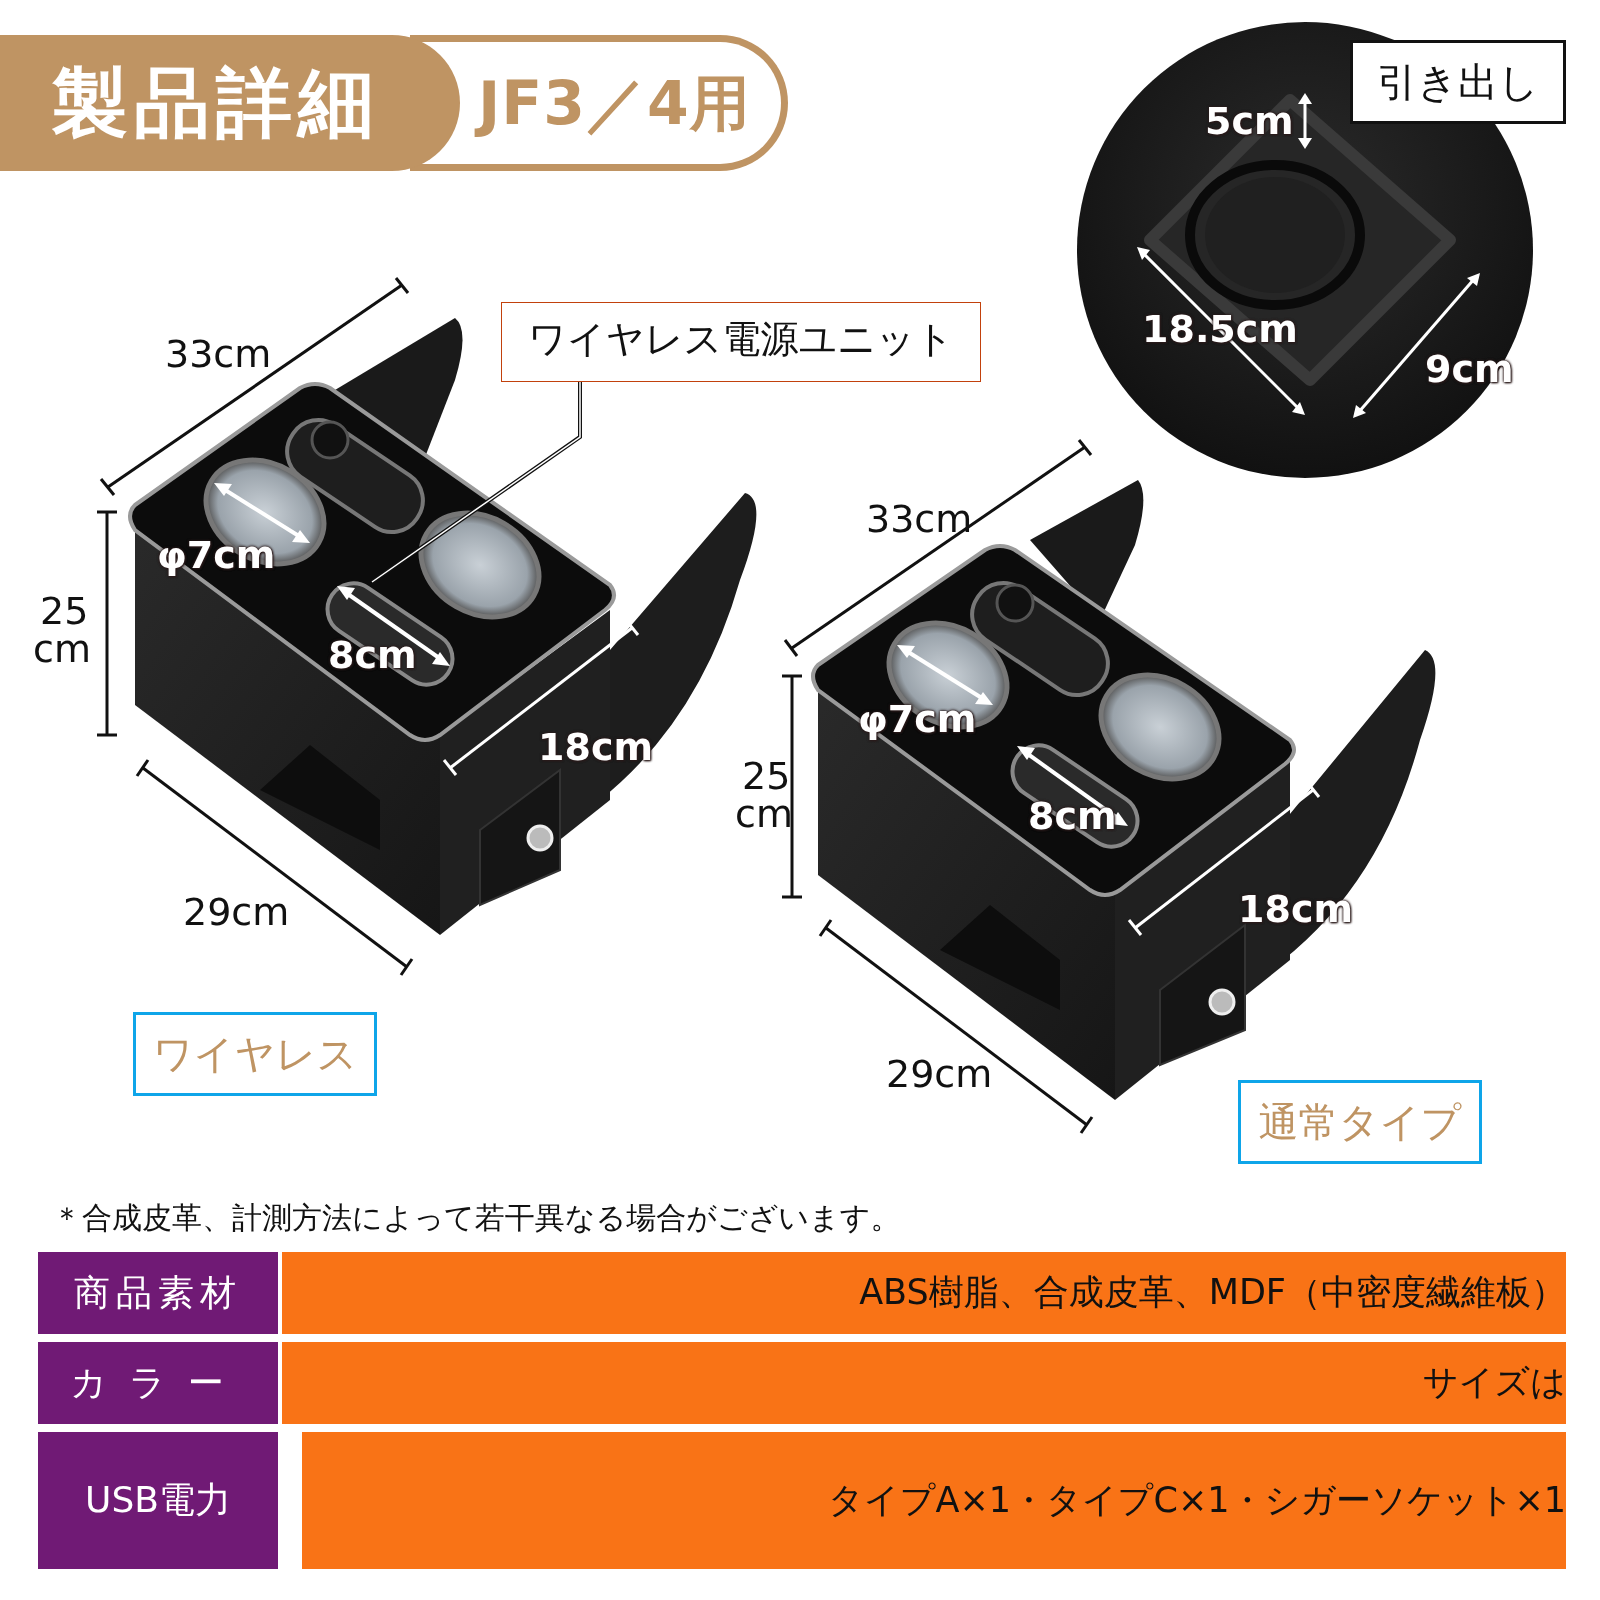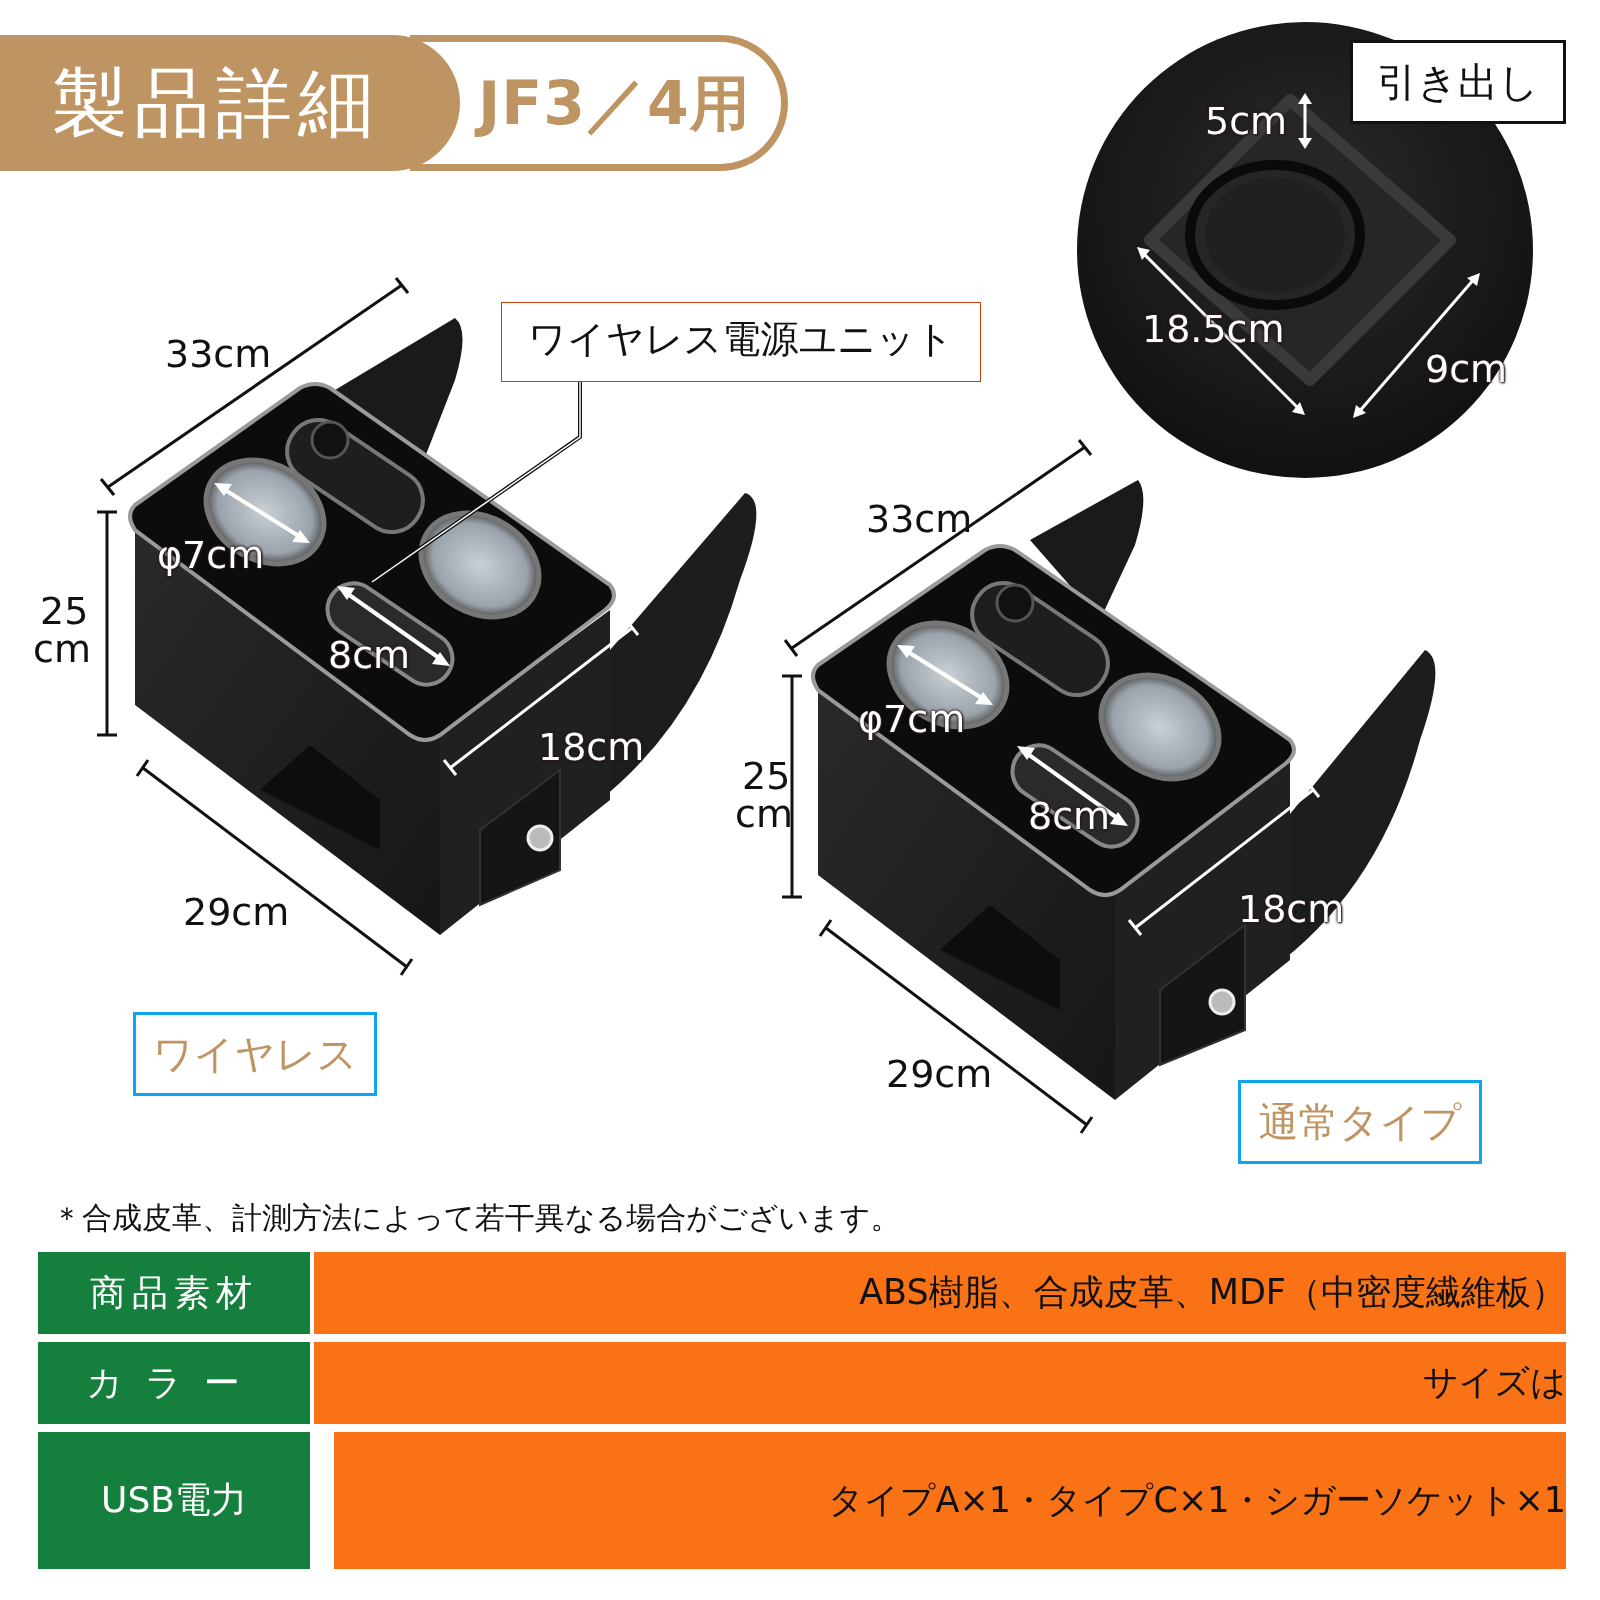--- a/index.html
+++ b/index.html
@@ -6,49 +6,49 @@
   body { width:1600px; height:1600px; position:relative; overflow:hidden;
          font-family:"DejaVu Sans", "Liberation Sans", sans-serif; color:#111; }
   .abs { position:absolute; }
 
   
   .banner { left:0; top:35px; width:790px; height:136px; }
   .banner-left { position:absolute; left:0; top:0; width:460px; height:136px; background:#BF9463;
                  border-radius:0 70px 70px 0; }
   .banner-right { position:absolute; left:410px; top:0; width:378px; height:136px; box-sizing:border-box;
                   border:7px solid #BF9463; border-left:none; border-radius:0 68px 68px 0; background:#fff; }
-  .banner-title { position:absolute; left:52px; top:14px; font-size:76px; font-weight:normal; color:#ffffff;
+  .banner-title { position:absolute; left:52px; top:14px; font-size:76px; font-weight:bold; color:#ffffff;
                   letter-spacing:6px; line-height:108px; }
   .banner-sub { position:absolute; left:478px; top:22px; font-size:60px; font-weight:bold; color:#BF9463;
                 line-height:92px; letter-spacing:1px; }
 
   
   .callout { left:501px; top:302px; width:480px; height:80px; border:1px solid #c2410c; background:#fff;
              box-sizing:border-box; font-size:38px; line-height:72px; text-align:center; color:#111; }
 
   
   .tag { border:3px solid #0ea5e9; color:#BF9463; background:#fff; box-sizing:border-box;
          font-size:40px; text-align:center; }
   .tag-wireless { left:133px; top:1012px; width:244px; height:84px; line-height:78px; }
   .tag-normal { left:1238px; top:1080px; width:244px; height:84px; line-height:78px; }
 
   .dim { font-size:38px; color:#111; line-height:1; white-space:nowrap; }
   .dim-w { font-size:38px; color:#fff; line-height:1; white-space:nowrap;
-           text-shadow:0 0 3px #2a1a1a, 0 0 3px #2a1a1a, 1px 1px 2px #2a1a1a; }
+           text-shadow:0 0 3px #2a1a1a, 0 0 3px #2a1a1a, 1px 1px 2px #2a1a1a;font-weight:bold; }
 
   
   .inset-label { left:1350px; top:40px; width:216px; height:84px; border:3px solid #111; background:#fff;
                  box-sizing:border-box; font-size:40px; line-height:78px; text-align:center; }
 
   
   .note { left:52px; top:1198px; font-size:30px; color:#111; white-space:nowrap; }
 
   
   .spec { left:38px; width:1528px; display:flex; }
-  .spec-key { width:272px; background:#15803d; color:#fff; font-size:36px; display:flex;
+  .spec-key { width:240px; background:#701a75; color:#fff; font-size:36px; display:flex;
               align-items:center; justify-content:center; letter-spacing:6px; }
   .spec-val { flex:1; margin-left:4px; background:#f97316; color:#111; font-size:35px; display:flex;
               flex-direction:column; justify-content:center; padding-left:33px; line-height:1.3;text-align:right; }
   .row1 { top:1252px; height:82px; }
   .row2 { top:1342px; height:82px; }
   .row3 { top:1432px; height:137px;gap:20px; }
 </style>
 </head>
 <body>
 

